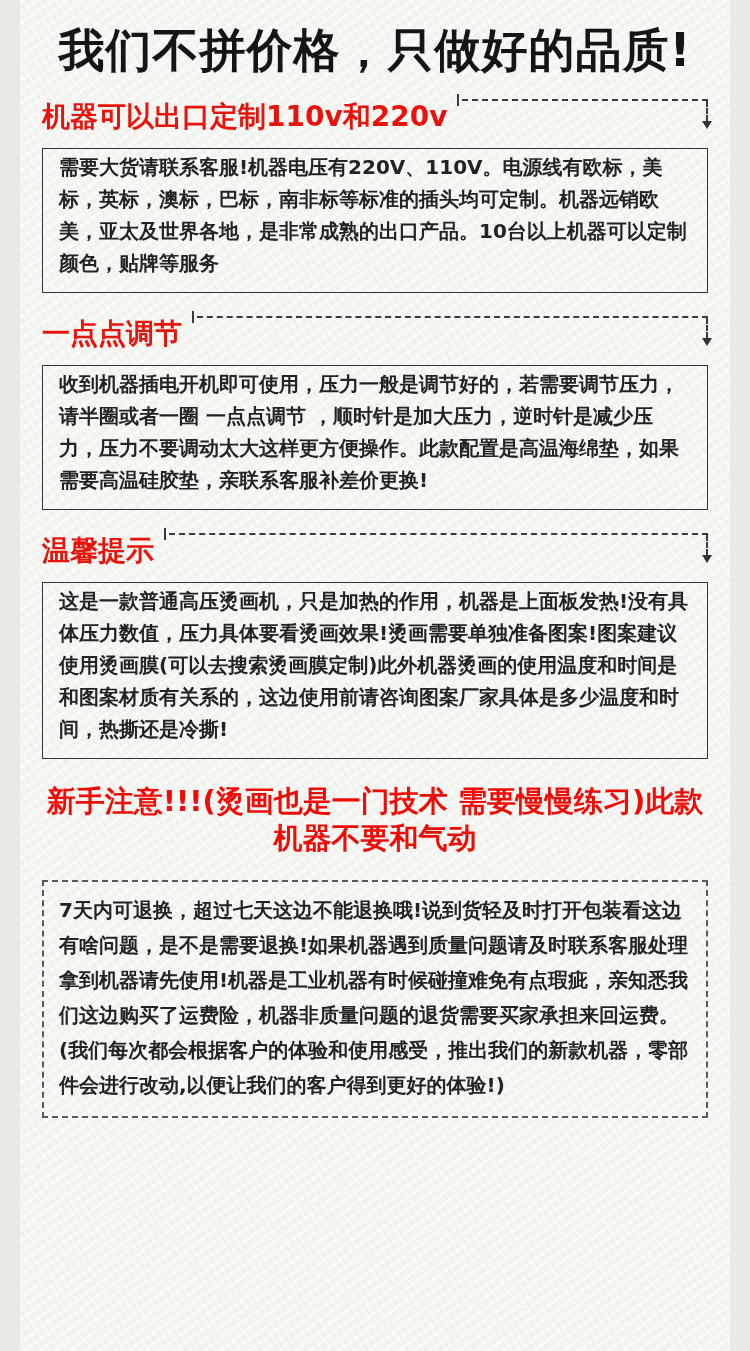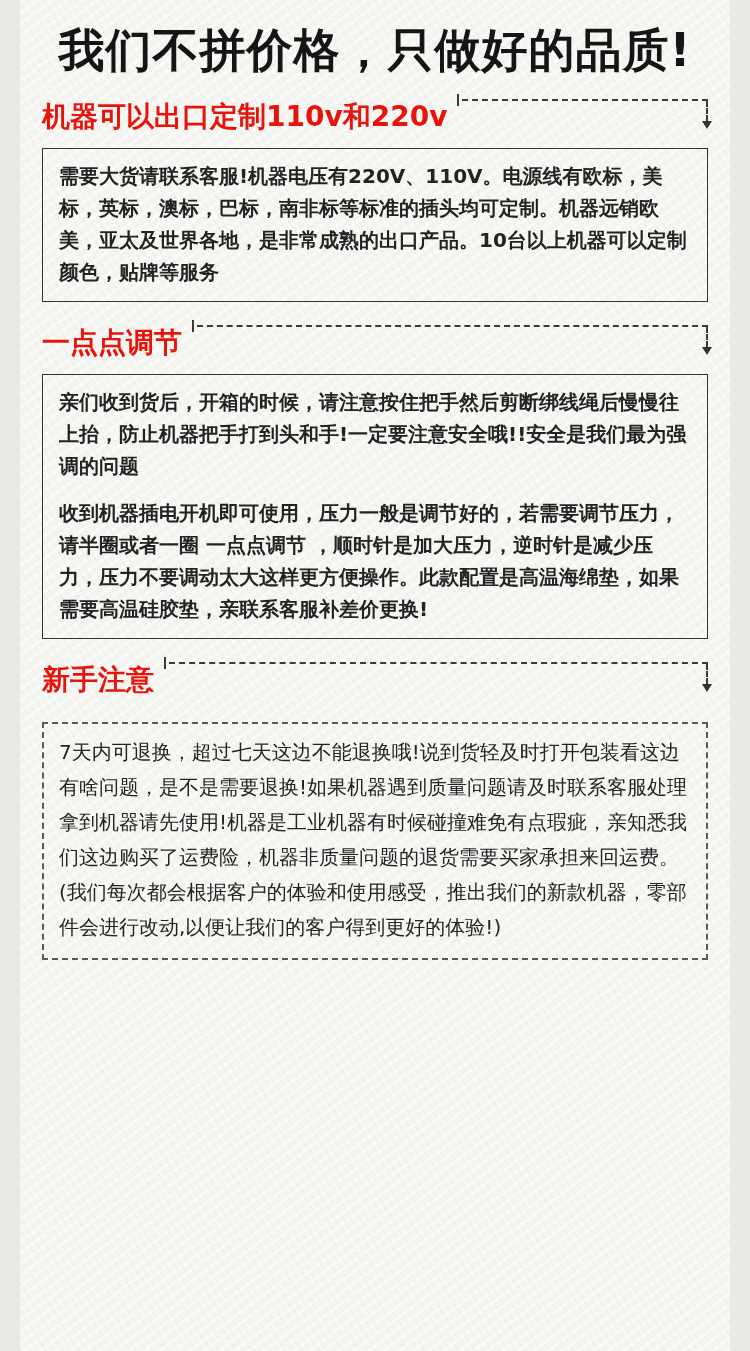--- a/index.html
+++ b/index.html
@@ -64,21 +64,21 @@
   .connector .arrow{
     position:absolute;right:-4px;top:22px;
     width:0;height:0;
     border-left:5px solid transparent;
     border-right:5px solid transparent;
     border-top:8px solid #333;
   }
   .box{
     margin:13px 22px 15px 22px;
     border:1px solid #333;
-    padding:11px 16px 13px 16px;
+    padding:2px 16px 13px 16px;
     font-size:20px;
     line-height:32px;
     font-weight:600;
     color:#232323;
   }
   .box p{margin:0;}
   .box p + p{margin-top:15px;}
   .notice{
     margin:24px 26px 0 26px;
     text-align:center;
@@ -86,21 +86,21 @@
     font-size:29px;
     line-height:37px;
     font-weight:bold;
   }
   .dashed-box{
     margin:23px 22px 0 22px;
     border:2px dashed #5a5a5a;
     padding:11px 15px 13px 15px;
     font-size:20px;
     line-height:35px;
-    font-weight:400;
+    font-weight:700;
     color:#232323;
   }
   .dashed-box p{margin:0;}
 </style>
 </head>
 <body>
 
 <div class="page">
 
   <h1 class="title">我们不拼价格，只做好的品质!</h1>
@@ -121,34 +121,37 @@
   <div class="section-head">
     <h2 class="sec-title">一点点调节</h2>
     <div class="connector">
       <span class="tick"></span>
       <span class="hline"></span>
       <span class="vline"></span>
       <span class="arrow"></span>
     </div>
   </div>
   <div class="box">
-    <p>亲们收到货后，开箱的时候，请注意按住把手然后剪断绑线绳后慢慢往上抬，防止机器把手打到头和手!一定要注意安全哦!!安全是我们最为强调的问题</p>
     <p>收到机器插电开机即可使用，压力一般是调节好的，若需要调节压力，请半圈或者一圈  一点点调节  ，顺时针是加大压力，逆时针是减少压力，压力不要调动太大这样更方便操作。此款配置是高温海绵垫，如果需要高温硅胶垫，亲联系客服补差价更换!</p>
   </div>
 
   <div class="section-head">
-    <h2 class="sec-title">新手注意</h2>
+    <h2 class="sec-title">温馨提示</h2>
     <div class="connector">
       <span class="tick"></span>
       <span class="hline"></span>
       <span class="vline"></span>
       <span class="arrow"></span>
     </div>
   </div>
+  <div class="box">
+    <p>这是一款普通高压烫画机，只是加热的作用，机器是上面板发热!没有具体压力数值，压力具体要看烫画效果!烫画需要单独准备图案!图案建议使用烫画膜(可以去搜索烫画膜定制)此外机器烫画的使用温度和时间是和图案材质有关系的，这边使用前请咨询图案厂家具体是多少温度和时间，热撕还是冷撕!</p>
+  </div>
 
   <div class="notice">
+    <div>新手注意!!!(烫画也是一门技术 需要慢慢练习)此款机器不要和气动</div>
   </div>
 
   <div class="dashed-box">
     <p>7天内可退换，超过七天这边不能退换哦!说到货轻及时打开包装看这边有啥问题，是不是需要退换!如果机器遇到质量问题请及时联系客服处理 拿到机器请先使用!机器是工业机器有时候碰撞难免有点瑕疵，亲知悉我们这边购买了运费险，机器非质量问题的退货需要买家承担来回运费。(我们每次都会根据客户的体验和使用感受，推出我们的新款机器，零部件会进行改动,以便让我们的客户得到更好的体验!)</p>
   </div>
 
 </div>
 
 </body></html>

